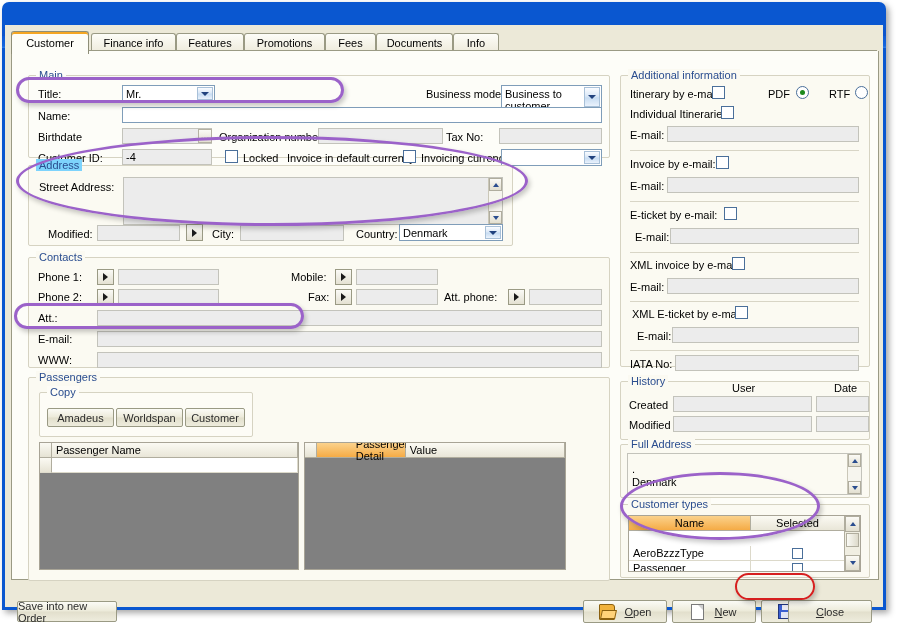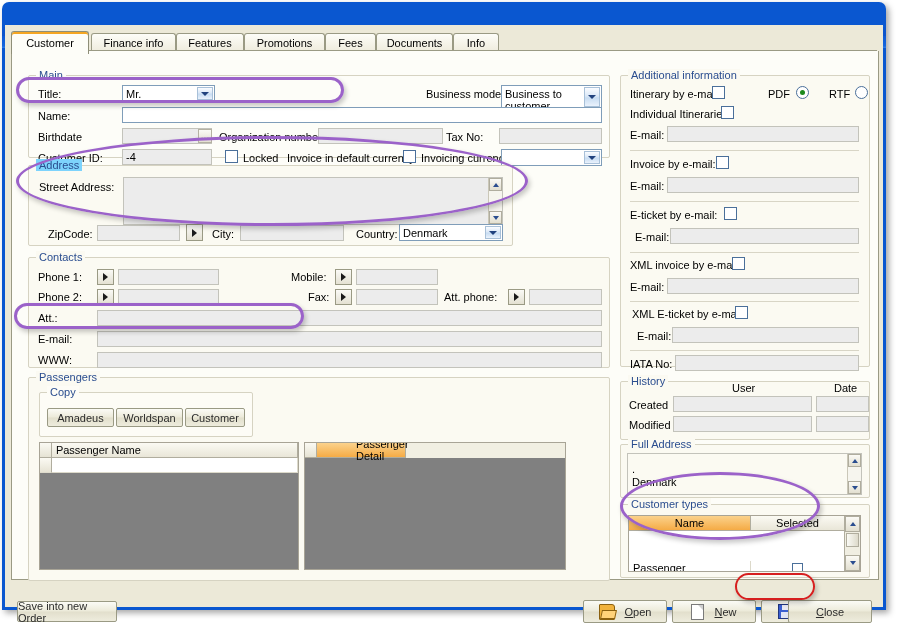--- a/index.html
+++ b/index.html
@@ -228,21 +228,21 @@
         <div class="grp cream" style="left:16px;top:114px;width:483px;height:79px">
           <span class="cap" style="background:#7dd3fc">Address</span>
         </div>
         <span class="lbl" style="left:27px;top:130px">Street Address:</span>
         <div class="area" style="left:111px;top:126px;width:380px;height:48px">
           <div class="vsb" style="width:14px;background:#f6f5ee;border-left:1px solid #cac7b8">
             <div class="sb-btn up" style="height:13px"></div>
             <div class="sb-btn dn" style="height:13px"></div>
           </div>
         </div>
-        <span class="lbl" style="left:36px;top:177px">ZipCode:</span>
+        <span class="lbl" style="left:36px;top:177px">Modified:</span>
         <div class="fld" style="left:85px;top:174px;width:83px;height:16px">
           <span class="txt"></span>
         </div>
         <div class="spin" style="left:174px;top:173px;width:17px;height:17px"></div>
         <span class="lbl" style="left:200px;top:177px">City:</span>
         <div class="fld" style="left:228px;top:174px;width:104px;height:16px">
           <span class="txt"></span>
         </div>
         <span class="lbl" style="left:344px;top:177px">Country:</span>
         <div class="combo" style="left:387px;top:173px;width:104px;height:17px">
@@ -317,20 +317,21 @@
           <div class="grow" style="top:15px">
             <div class="rh"></div>
             <div class="rc" style="width:249px"></div>
           </div>
         </div>
 
         <div class="grid" style="left:292px;top:391px;width:262px;height:128px">
           <div class="ghead">
             <div class="gh-corner"></div>
             <div class="gh-cell or" style="width:89px">Passenger Detail</div>
+            <div class="gh-cell pl" style="width:162px">Value</div>
           </div>
         </div>
 
         <div class="grp cream" style="left:608px;top:24px;width:248px;height:290px">
           <span class="cap" style="background:#fbfaf2">Additional information</span>
         </div>
         <span class="lbl" style="left:618px;top:37px">Itinerary by e-mail:</span>
         <span class="chk" style="left:700px;top:35px"></span>
         <span class="lbl" style="left:756px;top:37px">PDF</span>
         <span class="rad on" style="left:784px;top:35px"></span>
@@ -415,20 +416,26 @@
         </div>
 
         <div class="grp cream" style="left:608px;top:453px;width:248px;height:72px">
           <span class="cap" style="background:#fbfaf2">Customer types</span>
         </div>
         <div class="grid" style="left:616px;top:464px;width:233px;height:57px;background:#fff">
           <div class="ghead">
             <div class="gh-cell or" style="width:122px;justify-content:center;padding-left:0">Name</div>
             <div class="gh-cell pl" style="width:94px;justify-content:center;padding-left:0">Selected</div>
           </div>
+          <div class="grow" style="top:30px">
+            <div class="rc" style="width:122px">AeroBzzzType</div>
+            <div class="rc" style="width:94px;justify-content:center;padding-left:0">
+                <span style="width:11px;height:11px;background:#fff;border:1px solid #4a6f9a;box-sizing:border-box;display:block"></span>
+              </div>
+          </div>
           <div class="grow" style="top:45px">
             <div class="rc" style="width:122px">Passenger</div>
             <div class="rc" style="width:94px;justify-content:center;padding-left:0">
                 <span style="width:11px;height:11px;background:#fff;border:1px solid #4a6f9a;box-sizing:border-box;display:block"></span>
               </div>
           </div>
 
           <div class="vsb">
             <div class="sb-btn up"></div>
             <div class="sb-thumb" style="top:17px;height:14px"></div>

